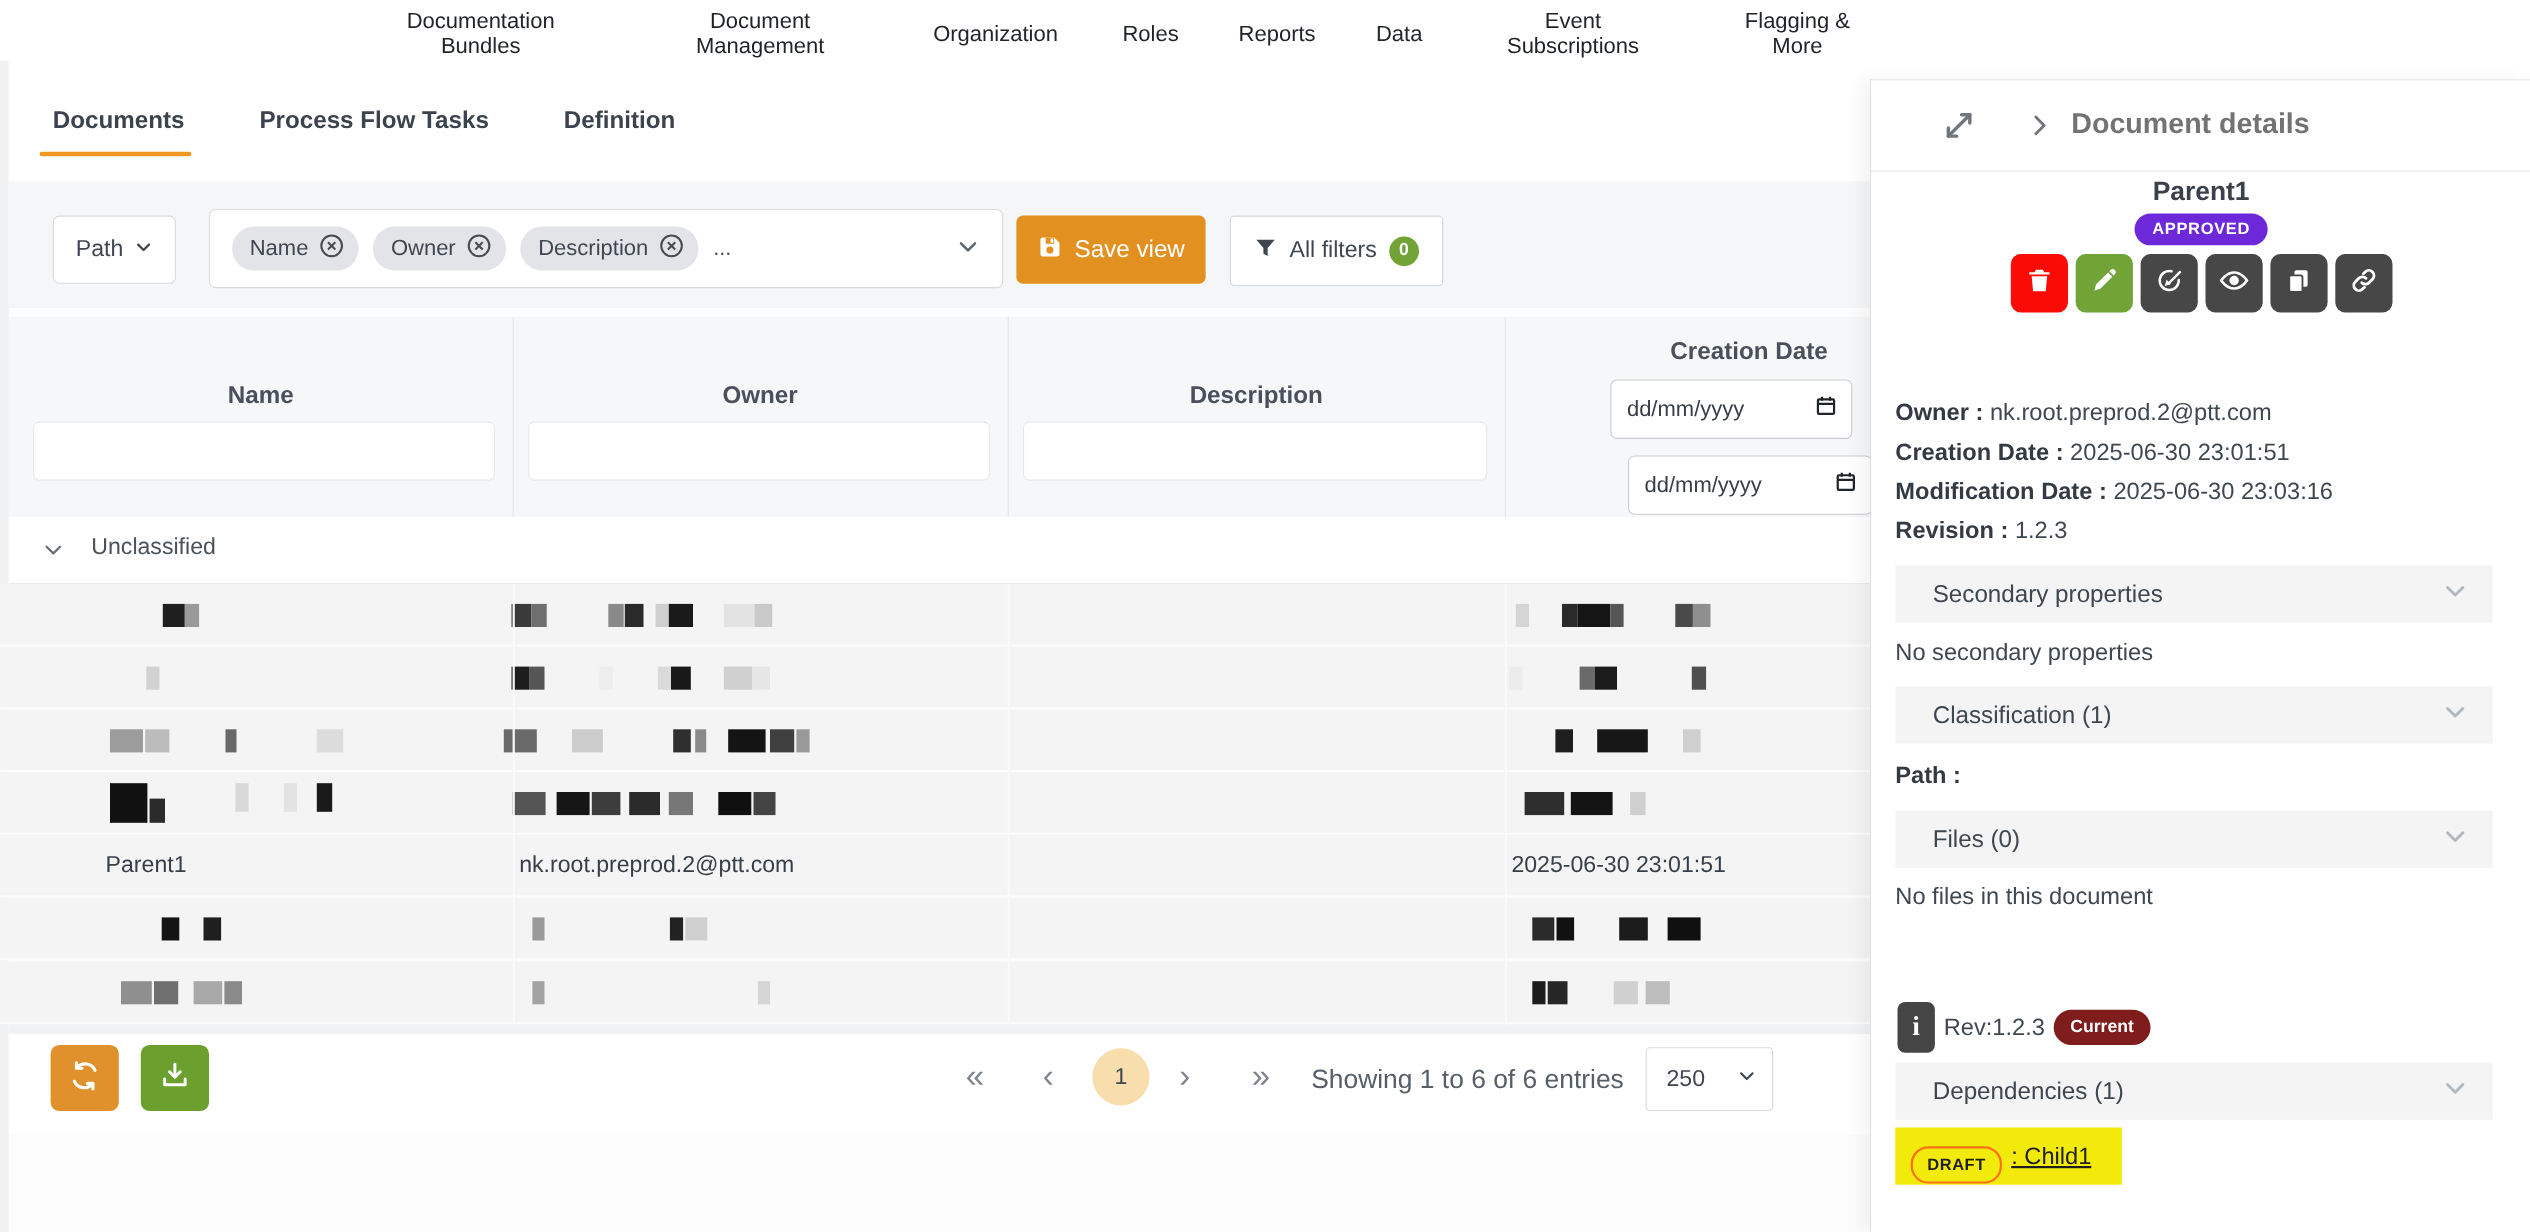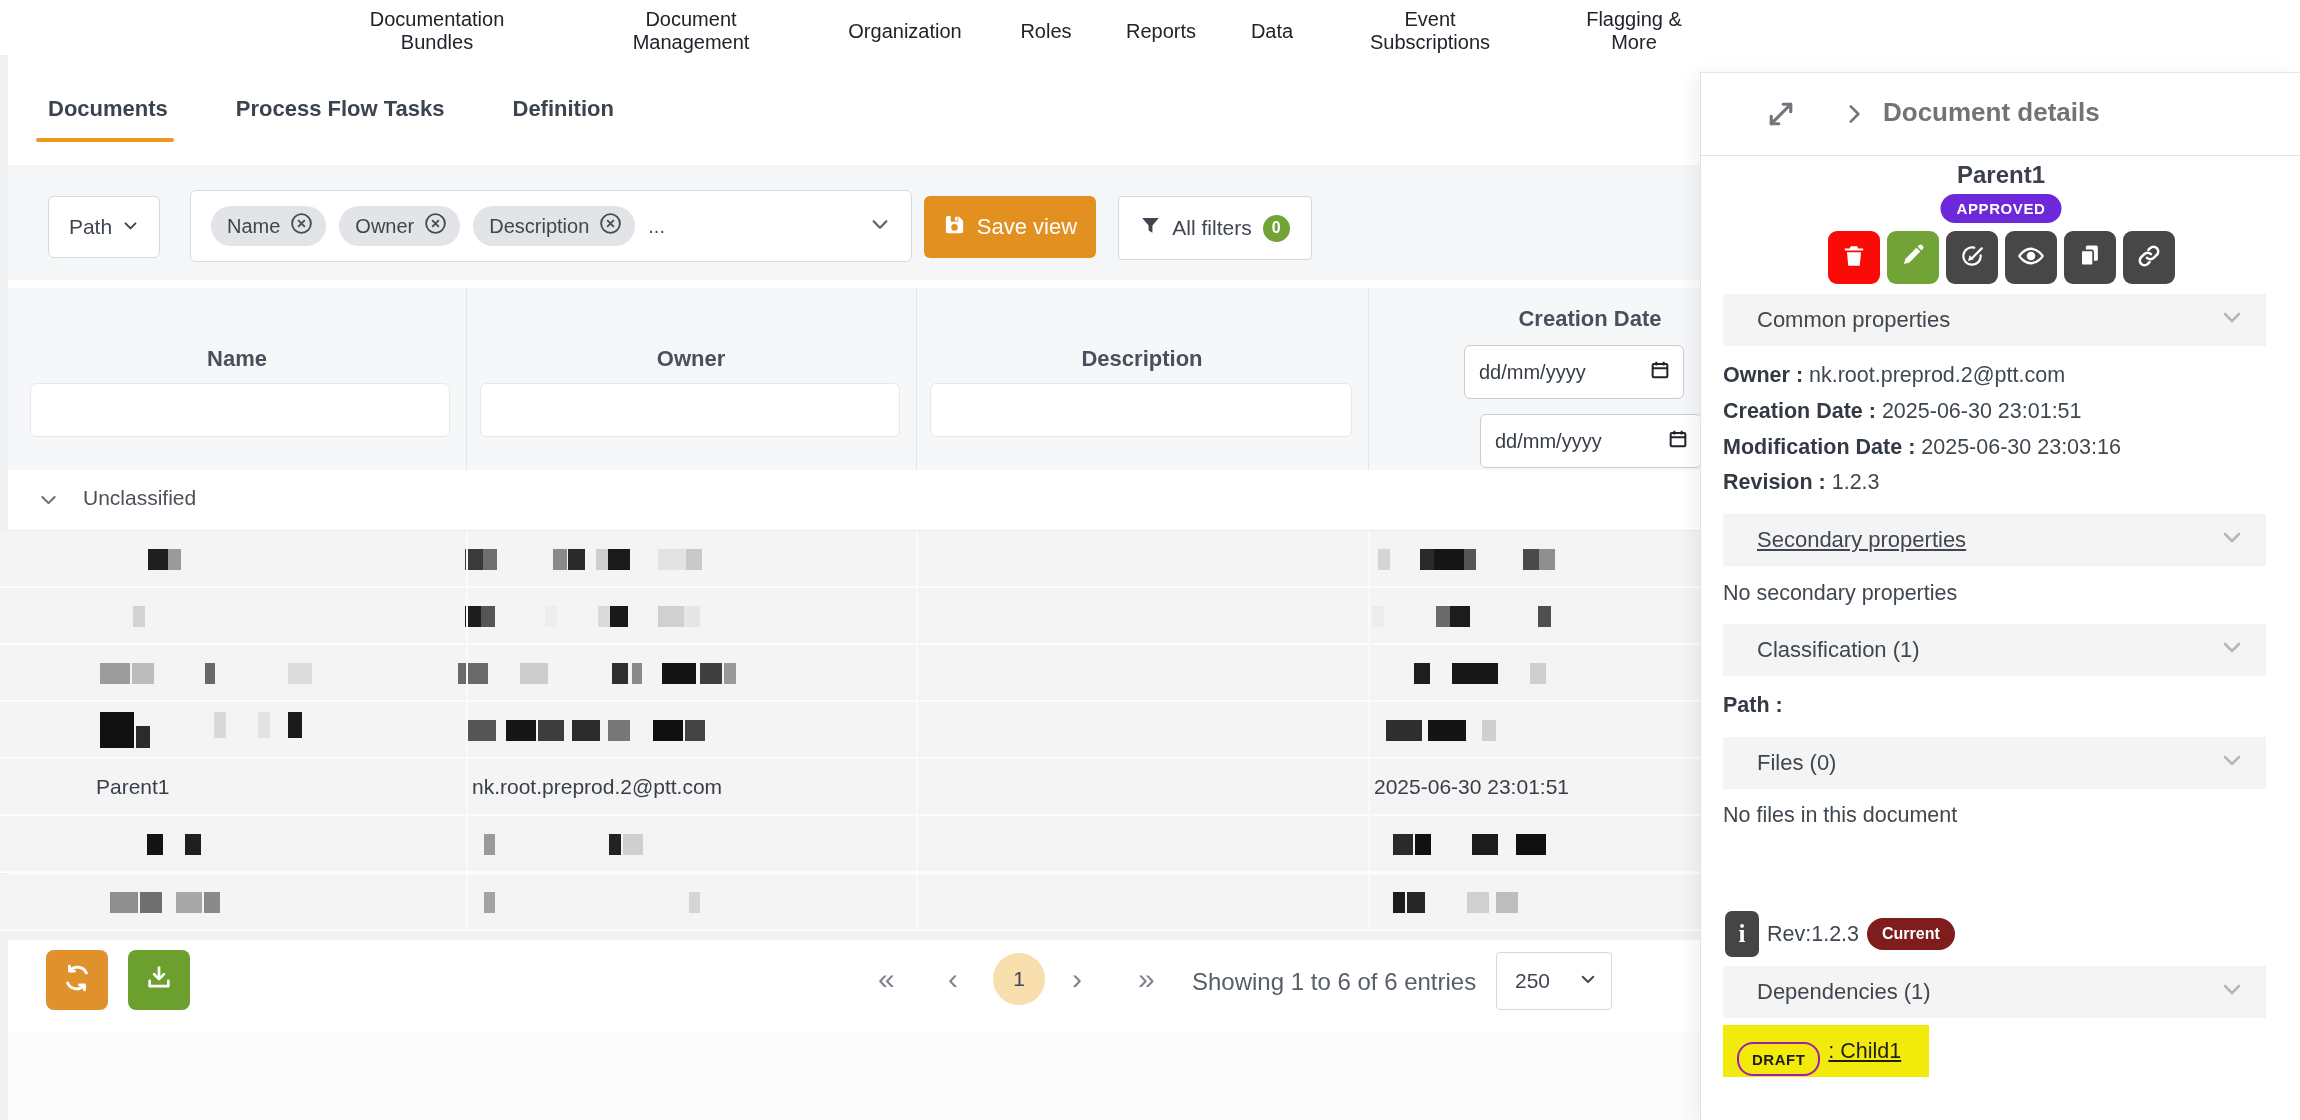--- a/index.html
+++ b/index.html
@@ -102,21 +102,21 @@
        box-sizing:border-box;font-size:22px;color:#3e464f;cursor:pointer;}
   .ptext{position:absolute;left:22px;font-size:21.5px;color:#3f4750;white-space:nowrap;}
   .ptext b{color:#333a44;}
   .rev-row{position:absolute;left:24px;top:838px;display:flex;align-items:center;gap:8px;}
   .info-ic{width:34px;height:46px;background:#454545;border-radius:7px;color:#fff;font-size:25px;
            font-weight:700;display:flex;align-items:center;justify-content:center;font-family:"Liberation Serif",serif;}
   .pill{height:32px;border-radius:16px;color:#fff;font-size:16px;font-weight:700;display:flex;
         align-items:center;padding:0 15px;}
   .dep-hl{position:absolute;left:22px;top:952px;width:206px;height:52px;display:flex;
           align-items:center;gap:8px;padding-left:14px;box-sizing:border-box;}
-  .draft-pill{height:30px;border:2px solid #a21caf;border-radius:16px;font-size:15px;font-weight:700;
+  .draft-pill{height:30px;border:2px solid #f97316;border-radius:16px;font-size:15px;font-weight:700;
           letter-spacing:.5px;color:#1f1f1f;display:flex;align-items:center;padding:0 13px;margin-top:16px;}
   .dep-link{font-size:21.5px;color:#1f1f1f;text-decoration:underline;cursor:pointer;white-space:nowrap;}
 </style>
 </head>
 <body>
 
 <div class="topnav">
   <div class="nav-item" style="left:437px;width:170px;">Documentation Bundles</div>
   <div class="nav-item" style="left:691px;width:150px;">Document Management</div>
   <div class="nav-item" style="left:905px;top:20px;width:180px;">Organization</div>
@@ -454,32 +454,26 @@
     <div class="act-btn" style="background:#474747;">
       <span>
         <svg width="26" height="26" viewBox="0 0 24 24" fill="none" stroke="#fff" stroke-width="2.4" stroke-linecap="round">
             <path d="M10.2 13.8a4.3 4.3 0 0 0 6.1 0l2.9-2.9a4.3 4.3 0 0 0-6.1-6.1l-1.6 1.6"></path>
             <path d="M13.8 10.2a4.3 4.3 0 0 0-6.1 0l-2.9 2.9a4.3 4.3 0 0 0 6.1 6.1l1.6-1.6"></path>
           </svg>
       </span>
     </div>
   </div>
 
-  <div class="bar" style="top:221px;">
-    <span>Common properties</span>
-    <span><svg width="24" height="24" viewBox="0 0 24 24" fill="none" stroke="#b3b8bd" stroke-width="2.6" stroke-linecap="round" stroke-linejoin="round">
-          <path d="M5 9l7 7 7-7"></path>
-        </svg></span>
-  </div>
   <div class="ptext" style="top:290px;text-align:center;"><b>Owner : </b><span>nk.root.preprod.2@ptt.com</span></div>
   <div class="ptext" style="top:326px;"><b>Creation Date : </b><span>2025-06-30 23:01:51</span></div>
   <div class="ptext" style="top:362px;"><b>Modification Date : </b><span>2025-06-30 23:03:16</span></div>
   <div class="ptext" style="top:397px;"><b>Revision : </b><span>1.2.3</span></div>
 
-  <div class="bar" style="top:441px;text-decoration:underline;">
+  <div class="bar" style="top:441px;">
     <span>Secondary properties</span>
     <span><svg width="24" height="24" viewBox="0 0 24 24" fill="none" stroke="#b3b8bd" stroke-width="2.6" stroke-linecap="round" stroke-linejoin="round">
           <path d="M5 9l7 7 7-7"></path>
         </svg></span>
   </div>
   <div class="ptext" style="top:508px;">No secondary properties</div>
 
   <div class="bar" style="top:551px;">
     <span>Classification (1)</span>
     <span><svg width="24" height="24" viewBox="0 0 24 24" fill="none" stroke="#b3b8bd" stroke-width="2.6" stroke-linecap="round" stroke-linejoin="round">

